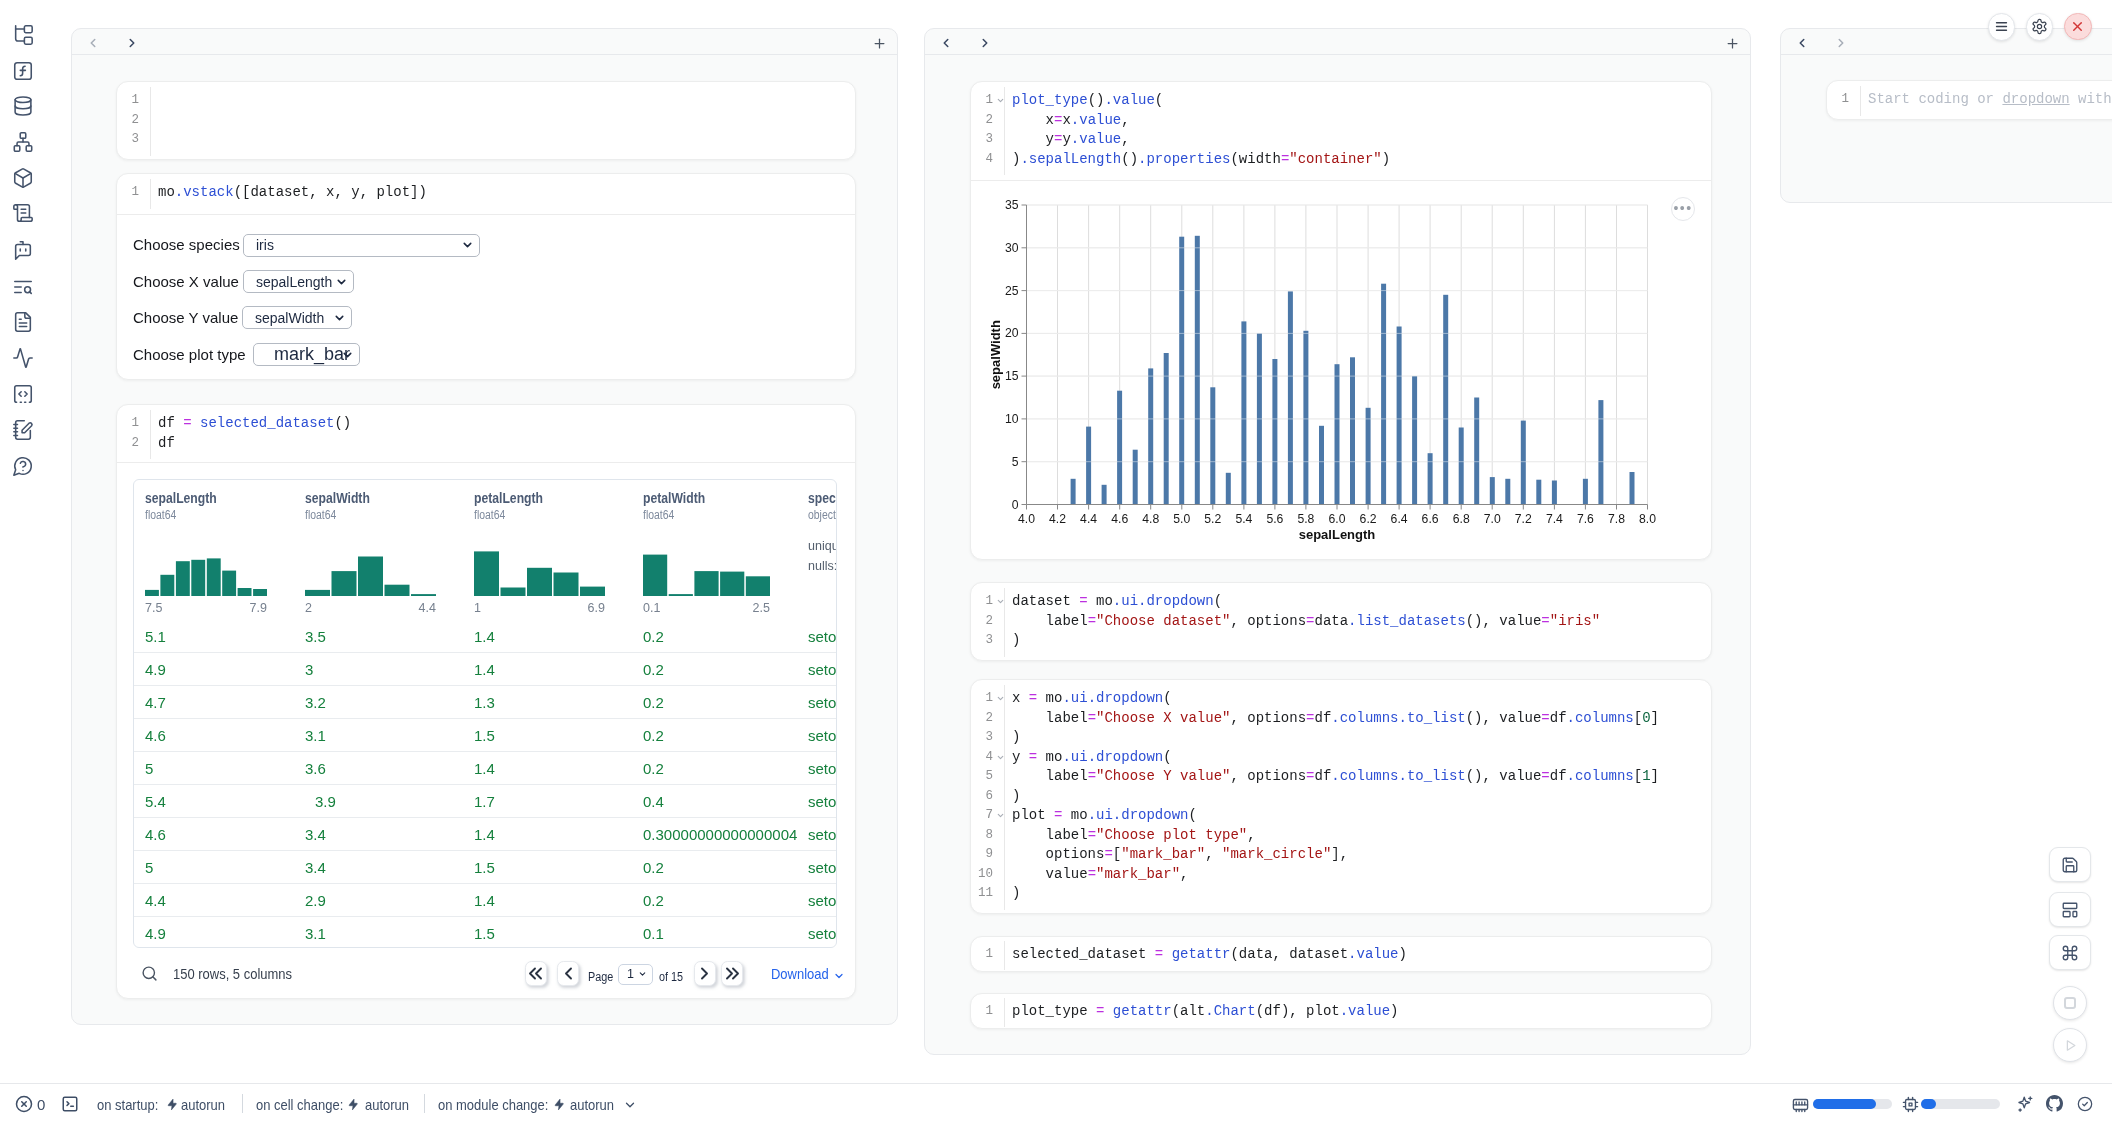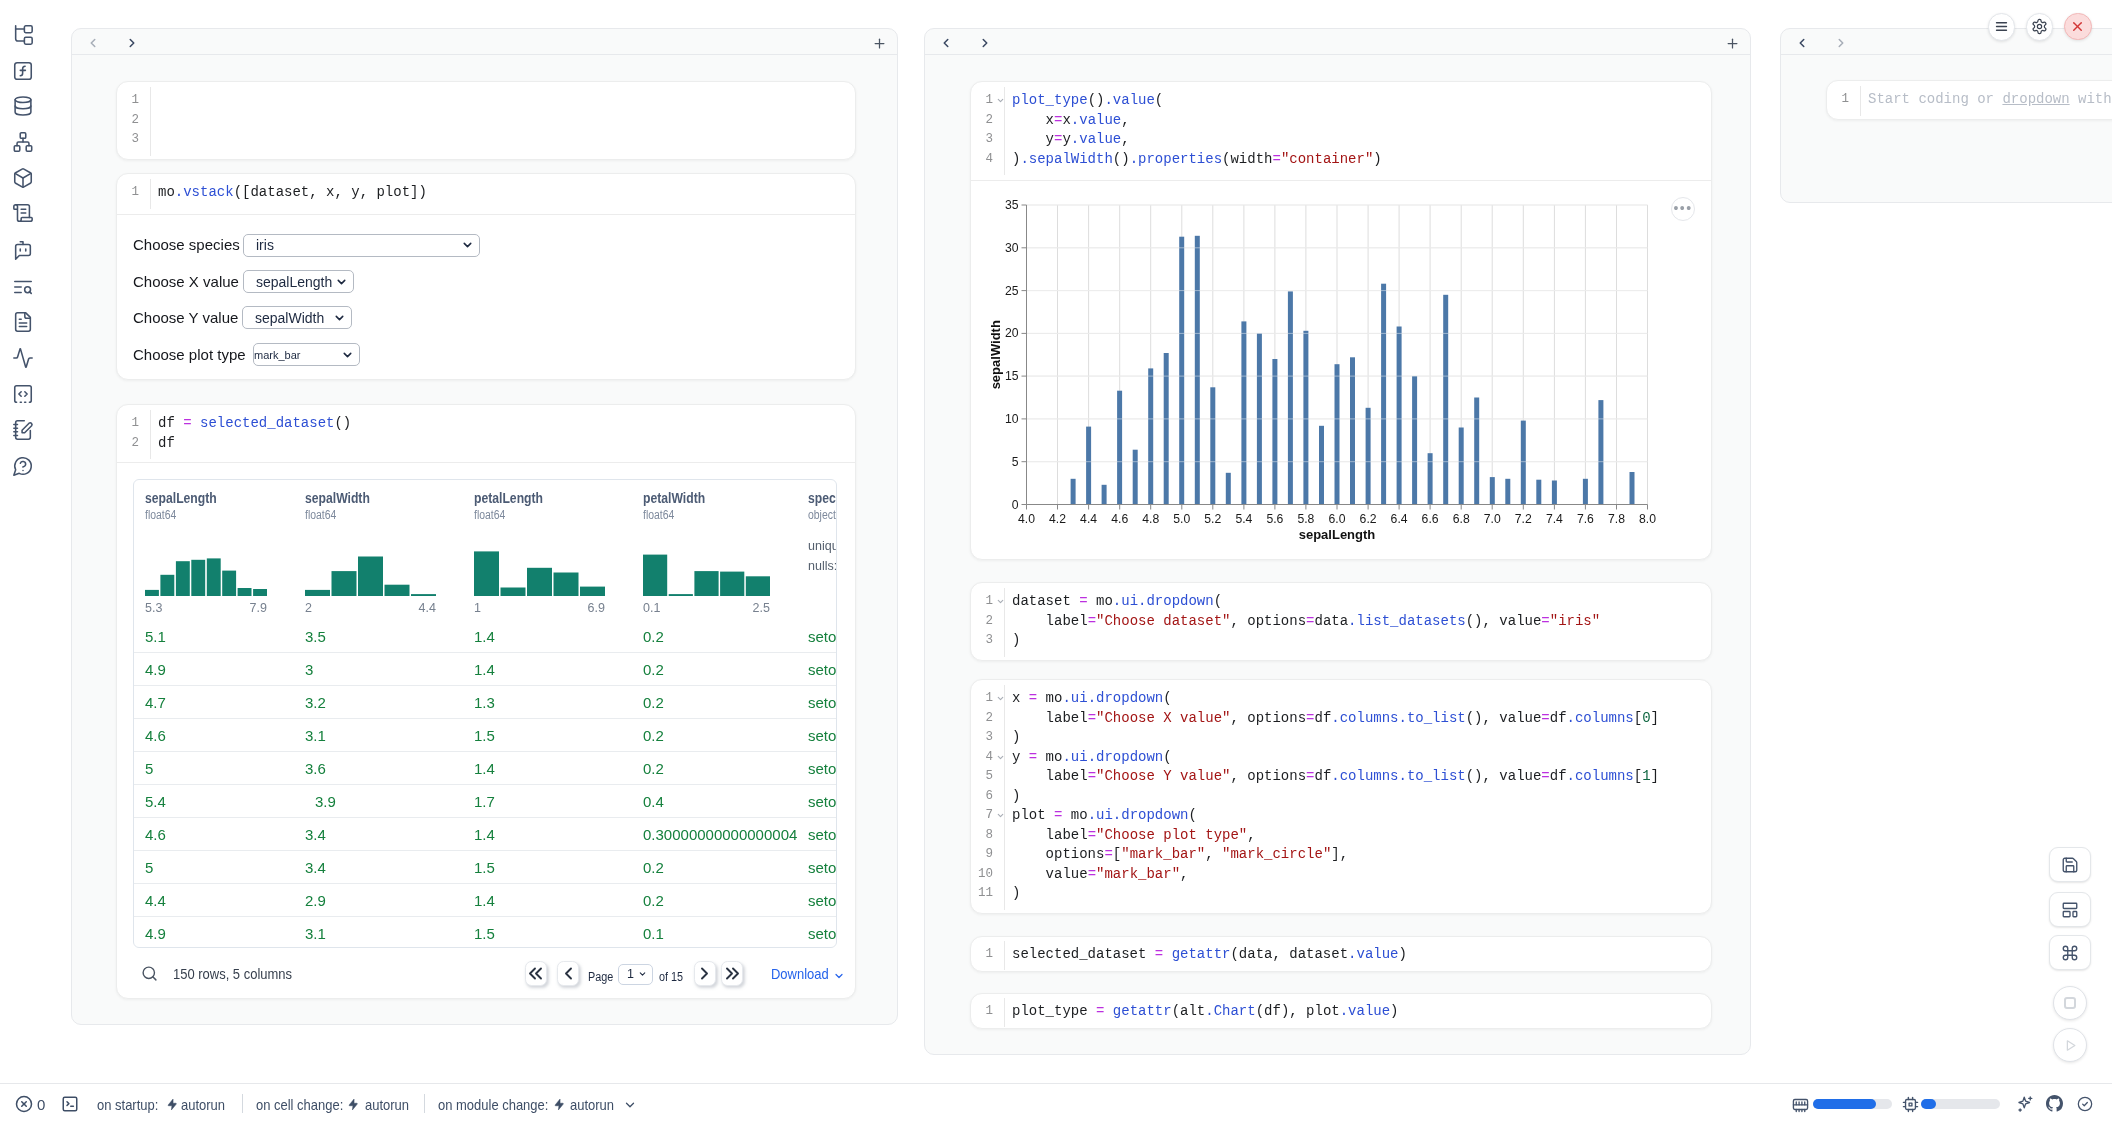--- a/index.html
+++ b/index.html
@@ -176,21 +176,21 @@
           </svg>
         </div>
         <div class="lbl" style="left:16px;top:134.5px">Choose Y value</div>
         <div class="sel" style="left:125px;top:132.0px;width:110px;height:23px;font-size:14px;padding-left:12px">
           <span>sepalWidth</span>
           <svg class="selchev" width="13" height="13" viewBox="0 0 24 24" fill="none" stroke="#1d2940" stroke-width="2.8" stroke-linecap="round" stroke-linejoin="round" style="right:5px">
             <path d="m6 9 6 6 6-6"></path>
           </svg>
         </div>
         <div class="lbl" style="left:16px;top:171.5px">Choose plot type</div>
-        <div class="sel" style="left:136px;top:169.0px;width:107px;height:23px;font-size:11px;padding-left:0">
+        <div class="sel" style="left:136px;top:169.0px;width:107px;height:23px;font-size:18px;padding-left:20px">
           <span>mark_bar</span>
           <svg class="selchev" width="13" height="13" viewBox="0 0 24 24" fill="none" stroke="#1d2940" stroke-width="2.8" stroke-linecap="round" stroke-linejoin="round" style="right:5px">
             <path d="m6 9 6 6 6-6"></path>
           </svg>
         </div>
       </div>
       <div class="cell" style="left:44px;top:349px;width:740px;height:595px">
         <div class="code" style="padding-top:9px;padding-bottom:9px">
           <pre class="lns" style="width:22px">1
 2</pre>
@@ -211,21 +211,21 @@
                   <rect x="30.9" y="12.2" width="13.9" height="34.8"></rect>
                   <rect x="46.3" y="10.8" width="13.9" height="36.2"></rect>
                   <rect x="61.8" y="9.4" width="13.9" height="37.6"></rect>
                   <rect x="77.2" y="21.6" width="13.9" height="25.4"></rect>
                   <rect x="92.6" y="39.0" width="13.9" height="8.0"></rect>
                   <rect x="108.1" y="40.0" width="13.9" height="7.0"></rect>
                 </g>
               </svg>
             </div>
             <div class="tmm">
-              <span>5.3</span>
+              <span>7.5</span>
               <span>7.9</span>
             </div>
           </div>
           <div class="thc" style="left:160px;width:169px">
             <div class="tname">sepalWidth</div>
             <div class="ttype">float64</div>
             <div class="thist">
               <svg width="131" height="47" style="display:block">
                 <g fill="#12806d">
                   <rect x="0.0" y="40.9" width="25.0" height="6.1"></rect>
@@ -414,21 +414,21 @@
       <div class="cell" style="left:45px;top:26px;width:742px;height:479px">
         <div class="code" style="padding-top:9px;padding-bottom:11px">
           <pre class="lns" style="width:22px">1
 2
 3
 4</pre>
           <div class="gsep"></div>
           <pre class="src"><i class="f">plot_type</i>()<i class="f">.value</i>(
     x<i class="o">=</i>x<i class="f">.value</i>,
     y<i class="o">=</i>y<i class="f">.value</i>,
-)<i class="f">.sepalWidth</i>()<i class="f">.properties</i>(width<i class="o">=</i><i class="s">"container"</i>)</pre>
+)<i class="f">.sepalLength</i>()<i class="f">.properties</i>(width<i class="o">=</i><i class="s">"container"</i>)</pre>
           <svg class="fold" style="left:25px;top:14.0px" width="9" height="9" viewBox="0 0 24 24" fill="none" stroke="#a8adb5" stroke-width="3" stroke-linecap="round" stroke-linejoin="round">
             <path d="m6 9 6 6 6-6"></path>
           </svg>
         </div>
         <div class="outsep" style="top:98px"></div>
         <svg width="742" height="380" style="position:absolute;left:0;top:99px" font-family="Liberation Sans, sans-serif">
           <g stroke="#ddd" stroke-width="1">
             <line x1="55.5" y1="24.0" x2="676.5" y2="24.0"></line>
             <line x1="55.5" y1="66.8" x2="676.5" y2="66.8"></line>
             <line x1="55.5" y1="109.6" x2="676.5" y2="109.6"></line>

